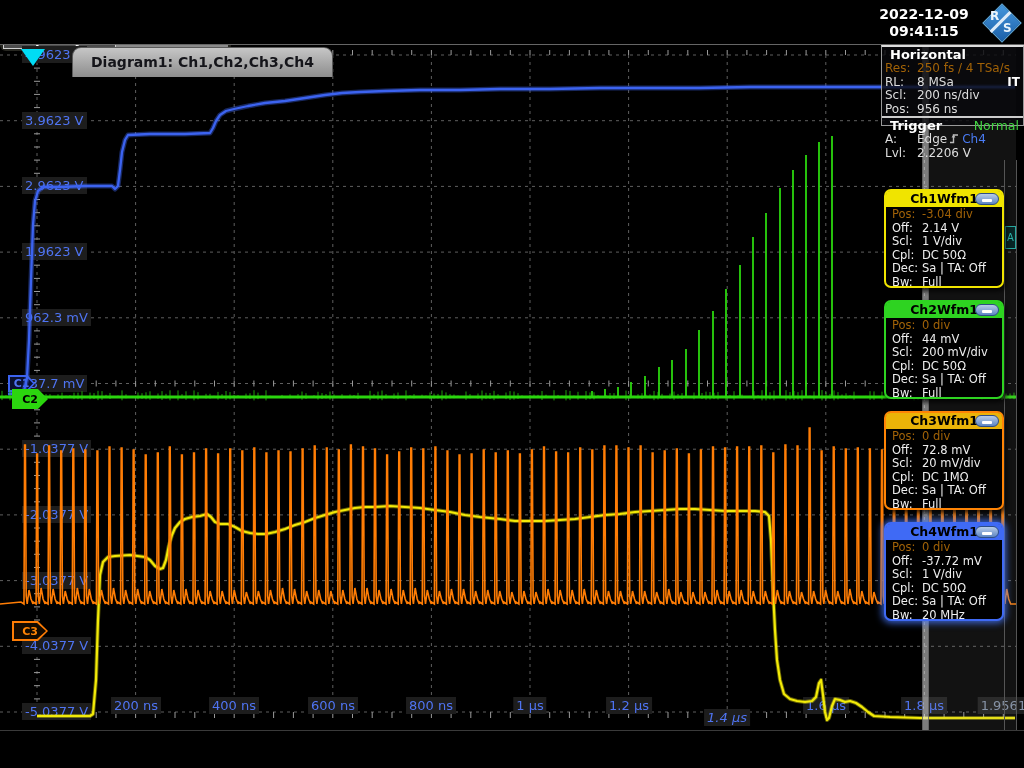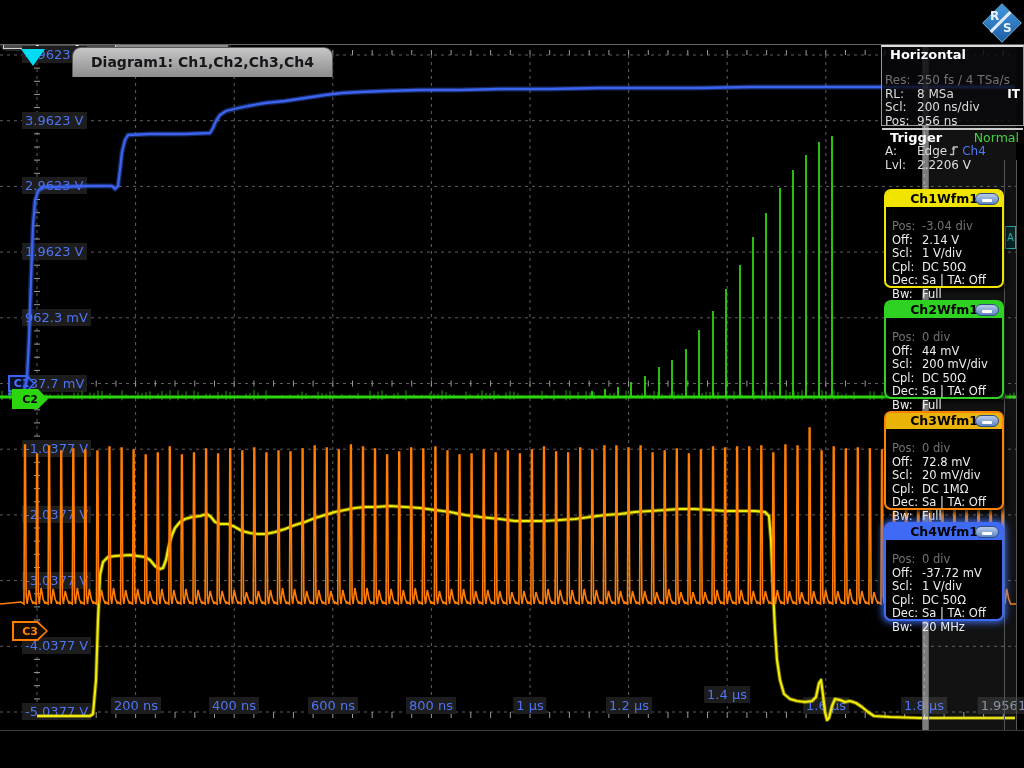--- a/index.html
+++ b/index.html
@@ -48,21 +48,21 @@
   #meas-row1-value{position:absolute;left:116px;top:30px;width:112px;height:18px;background:#8a8a8a;
      color:#f0f0f0;font-size:13px;line-height:18px;text-align:right;padding-right:6px;box-sizing:border-box;}
   
   #hpanel{left:881px;top:45px;width:143px;height:81px;background:rgba(8,8,12,0.82);border:1px solid #999;
      border-top:2px solid #ddd;box-sizing:border-box;z-index:9;color:#ddd;font-size:12px;}
   #hpanel .ptitle{font-weight:bold;color:#fff;font-size:13px;padding:0 0 0 8px;line-height:15px;}
   .prow{display:flex;line-height:13.5px;padding-left:3px;}
   .prow .pl{width:32px;flex:none;}
   .prow .pv{flex:1;}
   .prow .pr{flex:none;padding-right:3px;font-weight:bold;color:#fff;}
-  .dimtext{color:#737373;margin-top:12px;}
+  .dimtext{color:#a16207;}
   #tpanel-bar{display:flex;border-top:2px solid #ccc;line-height:15px;}
   #tpanel-bar .ptitle{flex:1;}
   #tpanel-bar .tmode{flex:none;padding-right:4px;color:#41d441;font-size:12.5px;}
   .ch4blue{color:#4a7cf5;}
   .edgeicon{display:inline-block;vertical-align:-1px;margin:0 2px;}
   
   .chbox{position:absolute;left:884px;width:120px;height:99px;background:#000;border-radius:7px;border:2px solid;
      box-sizing:border-box;z-index:9;box-shadow:2px 3px 5px rgba(0,0,0,.8);}
   .chbox .chhdr{position:absolute;left:0;top:0;right:0;height:16px;border-radius:4px 4px 0 0;
      color:#000;font-size:12.5px;font-weight:bold;text-align:center;line-height:16px;}
@@ -122,21 +122,21 @@
       <div class="vlabel" style="left: 22px; top: 506px;">-2.0377 V</div>
       <div class="vlabel" style="left: 22px; top: 572px;">-3.0377 V</div>
       <div class="vlabel" style="left: 22px; top: 637px;">-4.0377 V</div>
       <div class="vlabel" style="left: 22px; top: 703px;">-5.0377 V</div>
       <div class="tlabel" style="left: 136px; top: 697px;">200 ns</div>
       <div class="tlabel" style="left: 234px; top: 697px;">400 ns</div>
       <div class="tlabel" style="left: 333px; top: 697px;">600 ns</div>
       <div class="tlabel" style="left: 431px; top: 697px;">800 ns</div>
       <div class="tlabel" style="left: 530px; top: 697px;">1 µs</div>
       <div class="tlabel" style="left: 629px; top: 697px;">1.2 µs</div>
-      <div class="tlabel" style="left: 727px; top: 686px;">1.4 µs</div>
+      <div class="tlabel" style="left: 727px; top: 709px; font-style: italic;">1.4 µs</div>
       <div class="tlabel" style="left: 826px; top: 697px;">1.6 µs</div>
       <div class="tlabel" style="left: 924px; top: 697px;">1.8 µs</div>
       <div class="tlabel endlabel" style="left: 1013px; top: 697px;">1.9561 µs</div>
     </div>
 
   <svg id="trace-svg" class="abs layer" width="1024" height="768" style="z-index:3;">
       <polyline points="8,394 20,393 24,391 27,378 29,340 31,280 33,225 35,201 38,191 43,187 60,187 85,186 112,186 115,189 118,186 120,170 122,152 125,140 128,135 150,134 185,134 210,133 213,128 216,121 220,115 226,111 234,109 248,106 265,103 285,101 305,98 325,95 342,93 360,92 385,91 420,90 460,90 500,89 550,89 600,88 650,88 700,88 750,87 800,87 850,87 880,87 1015,87" stroke="#3c63f0" stroke-width="5" fill="none" stroke-linejoin="round" opacity="0.4"></polyline>
       <polyline points="8,394 20,393 24,391 27,378 29,340 31,280 33,225 35,201 38,191 43,187 60,187 85,186 112,186 115,189 118,186 120,170 122,152 125,140 128,135 150,134 185,134 210,133 213,128 216,121 220,115 226,111 234,109 248,106 265,103 285,101 305,98 325,95 342,93 360,92 385,91 420,90 460,90 500,89 550,89 600,88 650,88 700,88 750,87 800,87 850,87 880,87 1015,87" stroke="#3c63f0" stroke-width="2.3" fill="none" stroke-linejoin="round"></polyline>
       <polyline points="37,716 90,716 93,714 96,680 98,620 100,575 103,562 108,557 115,556 130,555 145,557 150,560 155,566 160,569 163,568 166,560 169,545 172,535 175,528 180,522 185,519 192,517 200,516 207,514 211,517 215,522 220,524 228,524 235,527 242,531 250,533 258,534 266,534 275,532 285,529 295,525 305,522 315,518 325,515 335,512 345,510 355,508 365,507 375,507 390,506 405,507 420,508 435,510 450,512 465,515 480,517 490,518 500,519 515,521 530,521 545,521 560,520 575,519 590,517 605,515 620,514 635,512 650,511 665,510 680,509 695,509 710,510 725,511 740,511 755,511 765,512 769,516 771,540 773,590 775,630 777,660 780,680 784,694 790,699 797,701 805,702 812,701 816,697 819,683 821,680 823,695 825,712 827,720 829,718 832,706 835,699 840,700 845,702 850,701 856,703 862,707 868,712 874,716 890,717 920,718 960,718 1015,718" stroke="#f2ea08" stroke-width="4" fill="none" stroke-linejoin="round" opacity="0.4"></polyline>
       <polyline points="37,716 90,716 93,714 96,680 98,620 100,575 103,562 108,557 115,556 130,555 145,557 150,560 155,566 160,569 163,568 166,560 169,545 172,535 175,528 180,522 185,519 192,517 200,516 207,514 211,517 215,522 220,524 228,524 235,527 242,531 250,533 258,534 266,534 275,532 285,529 295,525 305,522 315,518 325,515 335,512 345,510 355,508 365,507 375,507 390,506 405,507 420,508 435,510 450,512 465,515 480,517 490,518 500,519 515,521 530,521 545,521 560,520 575,519 590,517 605,515 620,514 635,512 650,511 665,510 680,509 695,509 710,510 725,511 740,511 755,511 765,512 769,516 771,540 773,590 775,630 777,660 780,680 784,694 790,699 797,701 805,702 812,701 816,697 819,683 821,680 823,695 825,712 827,720 829,718 832,706 835,699 840,700 845,702 850,701 856,703 862,707 868,712 874,716 890,717 920,718 960,718 1015,718" stroke="#f2ea08" stroke-width="2.2" fill="none" stroke-linejoin="round"></polyline>
@@ -372,20 +372,24 @@
           </div>
         </div>
       </div>
     </div>
 
   <div id="atrack" class="abs">
     <div id="amark">A</div>
   </div>
 
   <div id="topbar" class="abs">
+    <div id="clock" class="abs">
+      <div>2022-12-09</div>
+      <div>09:41:15</div>
+    </div>
     <div id="rslogo" class="abs">
       <div class="diamond"></div>
       <div class="slash"></div>
       <div class="r">R</div>
       <div class="s">S</div>
     </div>
   </div>
 
 </div>
 

